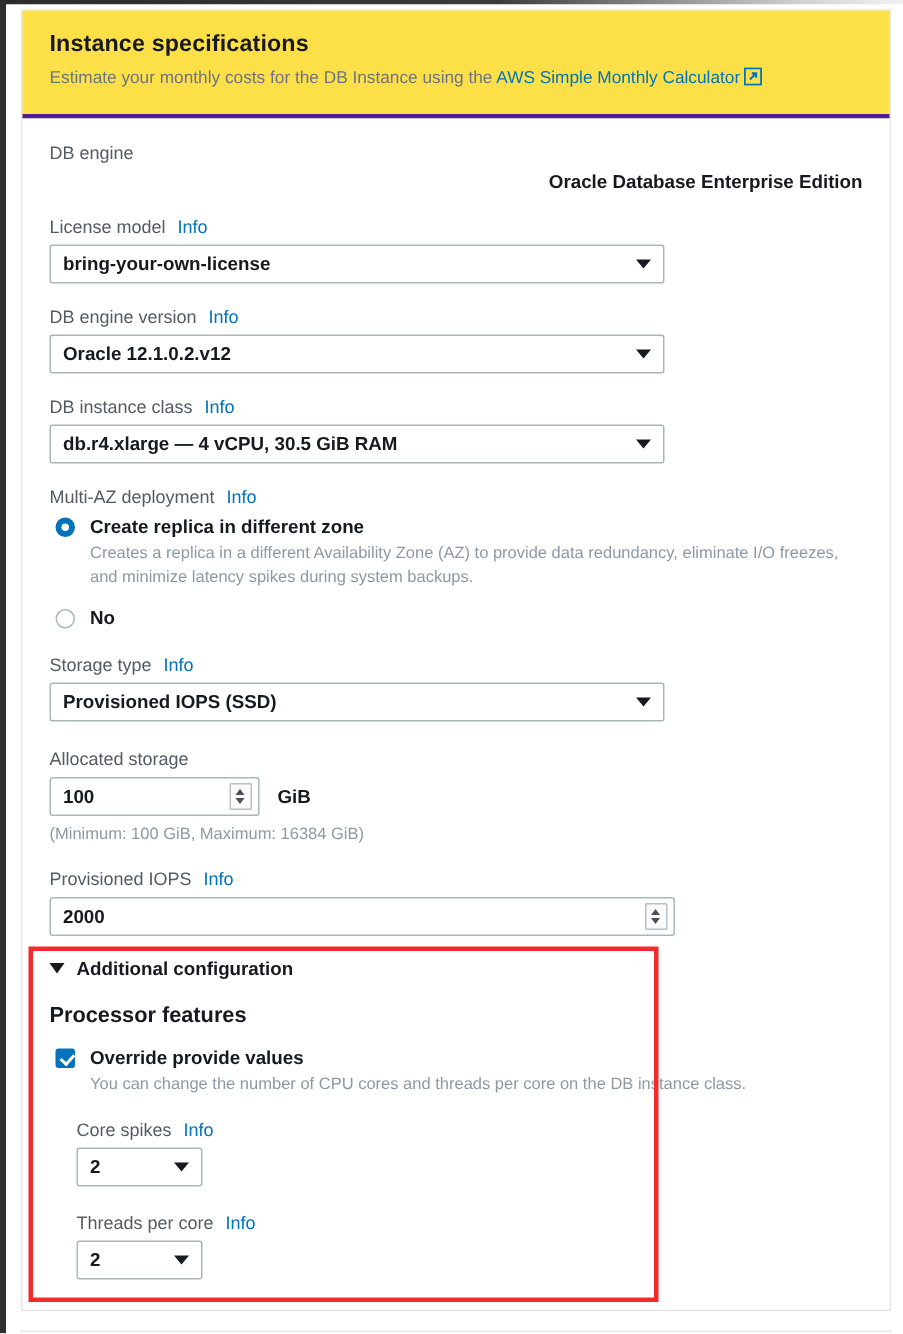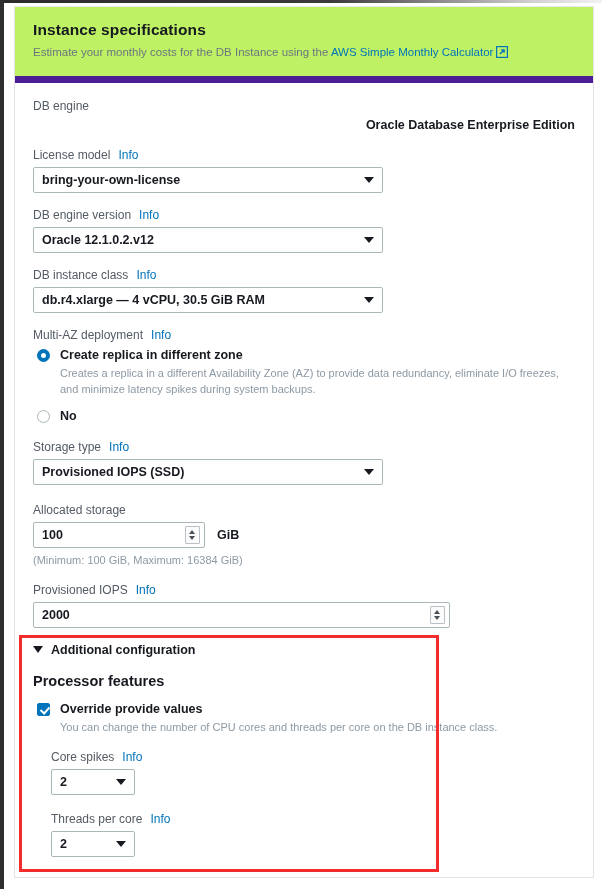--- a/index.html
+++ b/index.html
@@ -39,22 +39,22 @@
   
   .card {
     position: relative;
     margin: 3px 8px 0 10px;
     background: #ffffff;
     border: 1px solid #e4e4e4;
     border-top: 1px solid #eaeaea;
   }
   .card-header {
     padding: 14px 18px 14px 18px;
-    background: #bef264;
-    border-bottom: 7px solid #4c1d95;
+    background: #fde047;
+    border-bottom: 3px solid #4c1d95;
   }
   .card-title {
     font-size: 15.5px;
     font-weight: bold;
     color: #16191f;
     letter-spacing: .1px;
     margin: 0 0 5px 0;
   }
   .card-sub {
     font-size: 11.5px;
@@ -95,21 +95,21 @@
   .static-val {
     font-size: 12.5px;
     color: #16191f;
     font-weight: bold;
     margin-bottom: 16px;
     text-align: right;
   }
 
   .select {
     position: relative;
-    width: 350px;
+    width: 410px;
     height: 26px;
     border: 1px solid #aab7b8;
     border-radius: 2px;
     background: #ffffff;
     display: flex;
     align-items: center;
     padding: 0 8px;
     cursor: pointer;
   }
   .select .val {
@@ -370,21 +370,21 @@
           <span class="flabel"><span>Storage type</span><a class="info-link">Info</a></span>
           <div class="select">
             <span class="val">Provisioned IOPS (SSD)</span>
             <span class="caret"></span>
           </div>
         </div>
 
         <div class="field" style="margin-top:18px">
           <span class="flabel">Allocated storage</span>
           <div class="row-inline">
-            <div class="numwrap" style="width:172px">
+            <div class="numwrap" style="width:140px">
               <span class="nval">100</span>
               <span class="spin"></span>
             </div>
             <span class="unit">GiB</span>
           </div>
           <div class="hint">(Minimum: 100 GiB, Maximum: 16384 GiB)</div>
         </div>
 
         <div class="field" style="margin-top:17px">
           <span class="flabel"><span>Provisioned IOPS</span><a class="info-link">Info</a></span>

